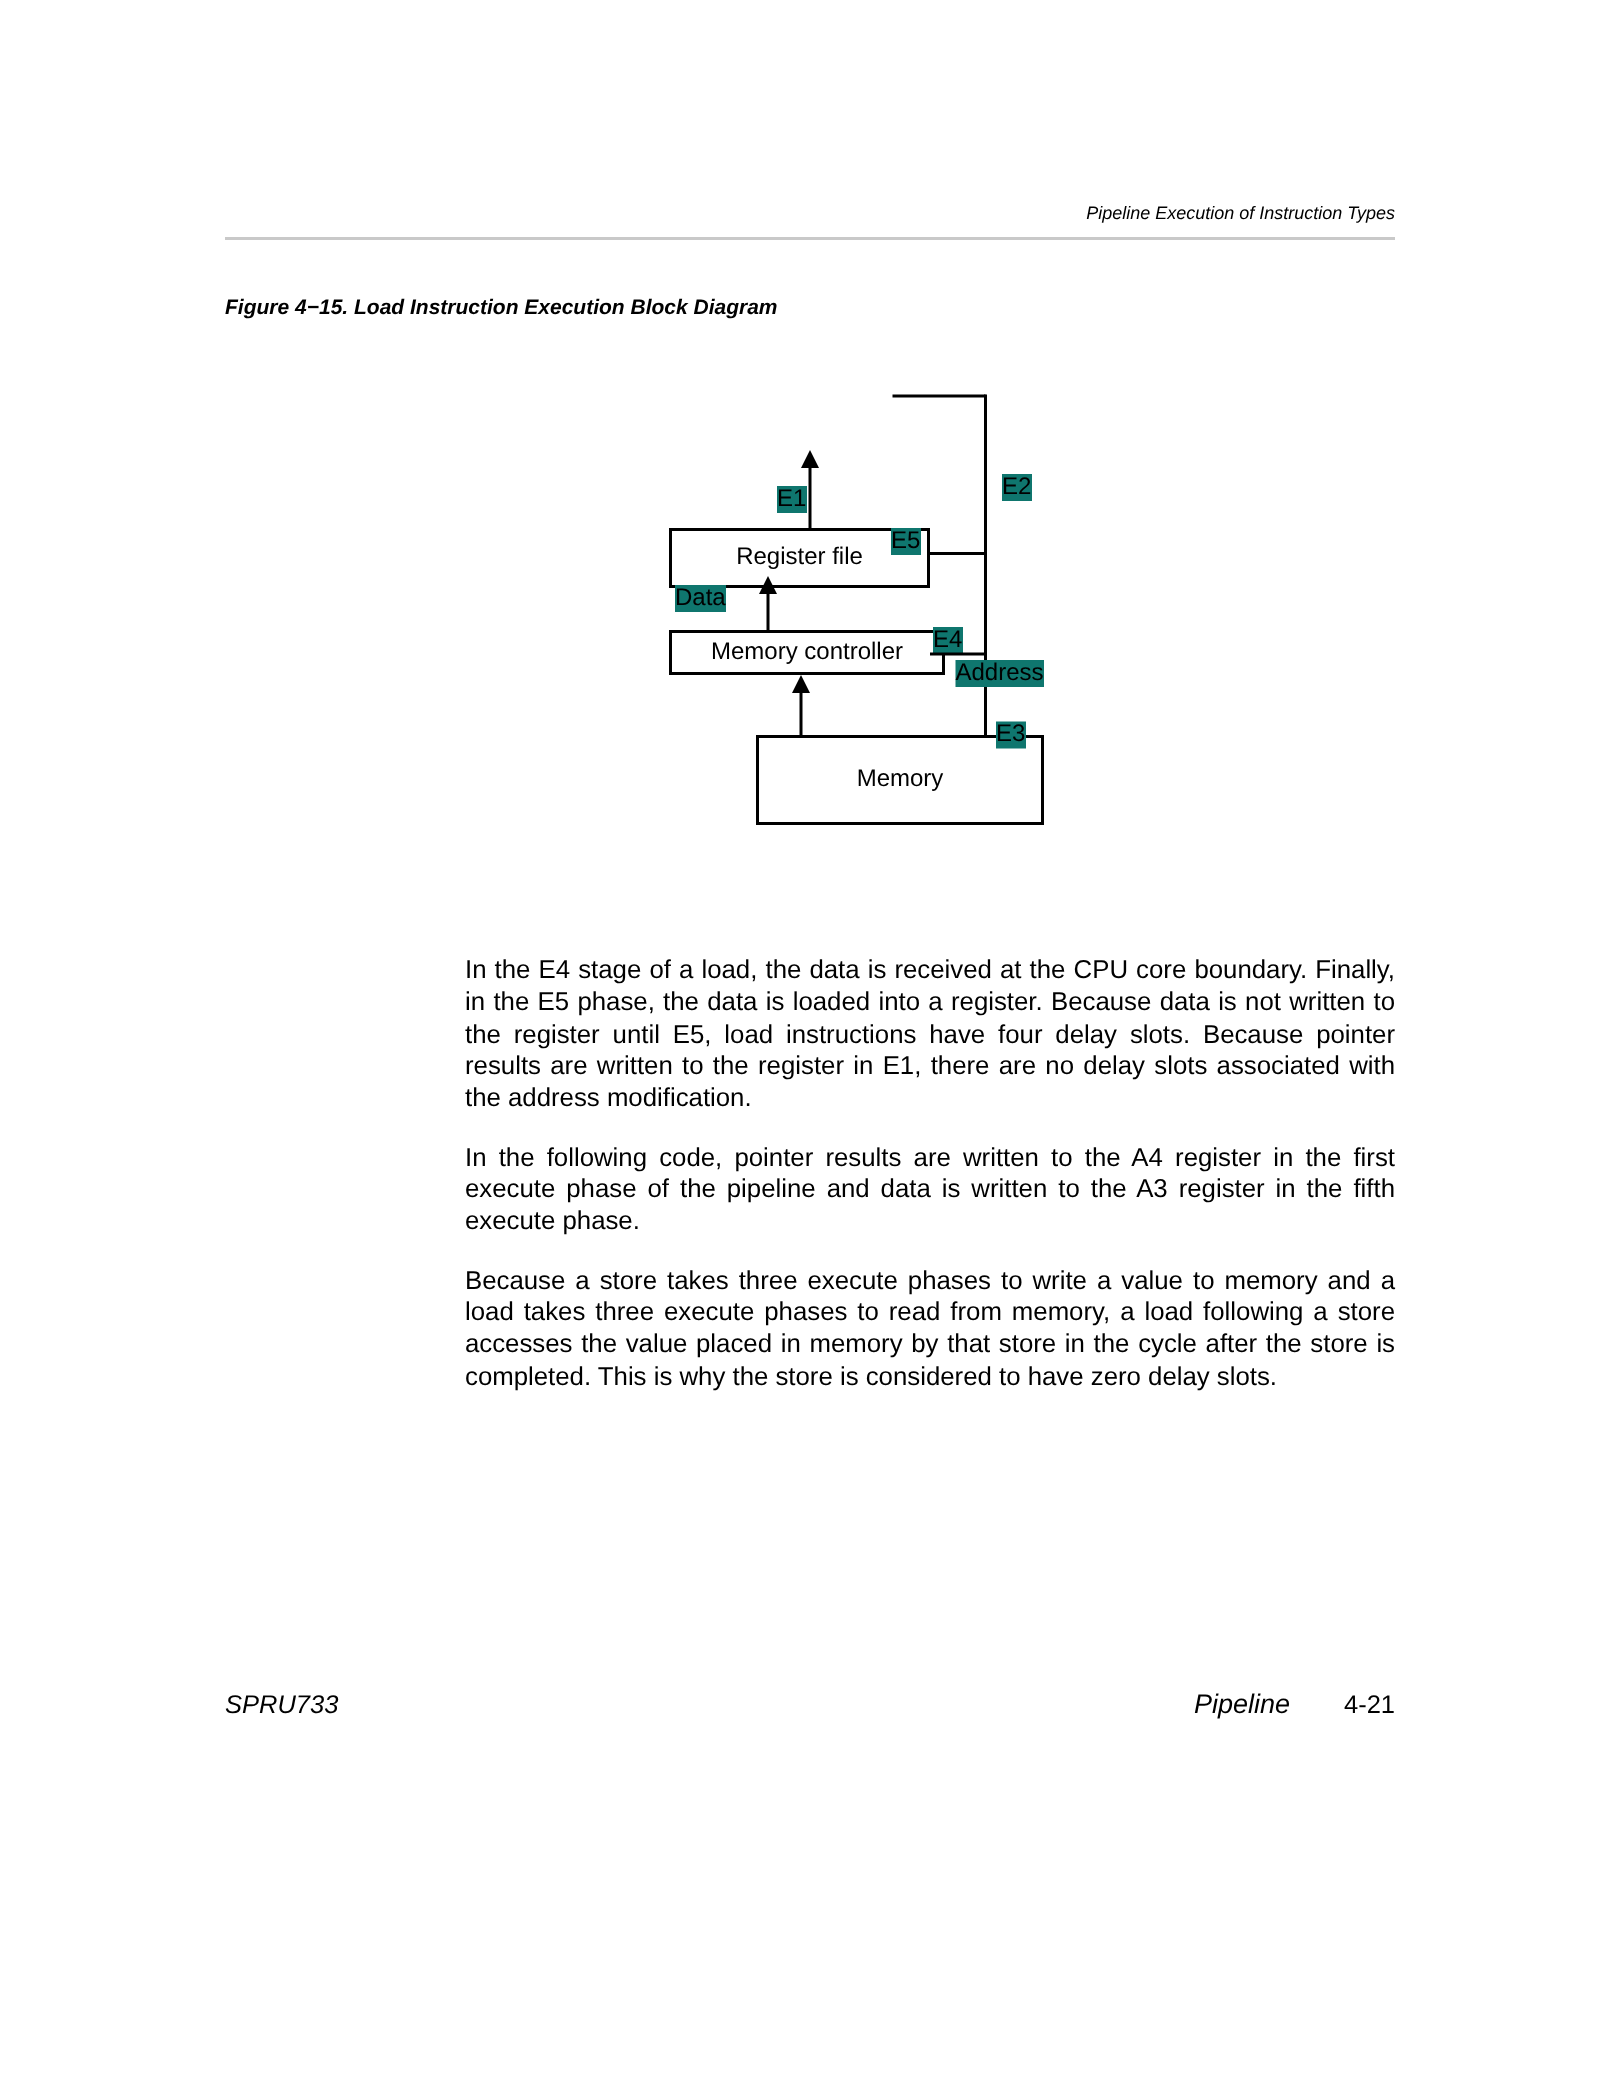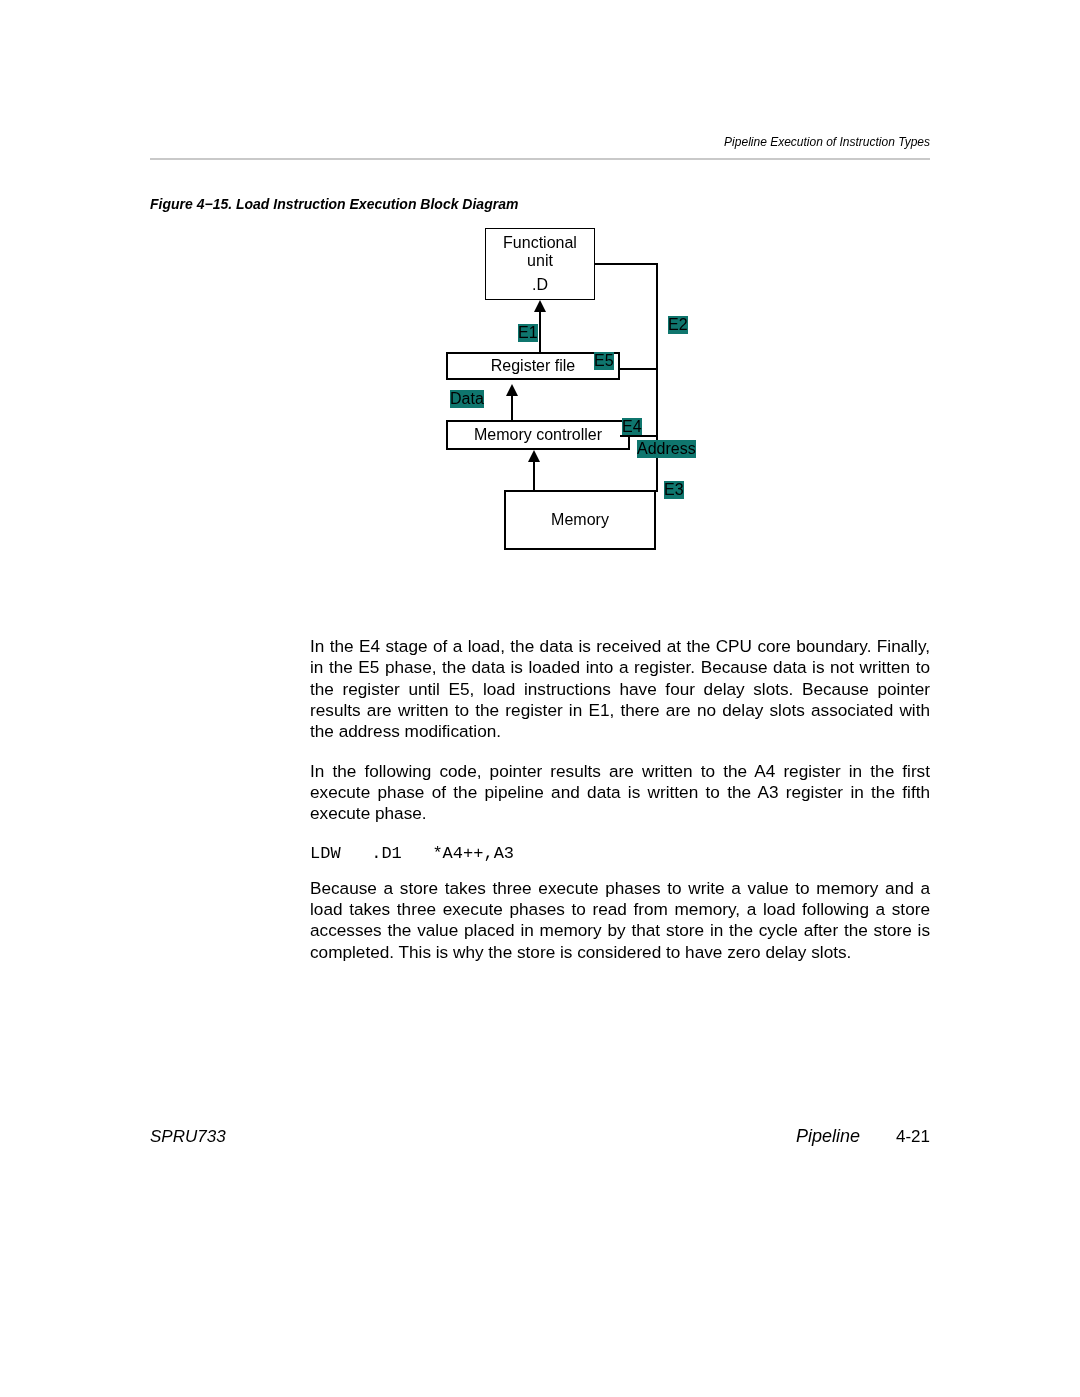--- a/index.html
+++ b/index.html
@@ -125,35 +125,30 @@
 
 <div class="page">
 
   <div class="running-head">Pipeline Execution of Instruction Types</div>
   <div class="hr"></div>
 
   <div class="figcaption">Figure 4−15. Load Instruction Execution Block Diagram</div>
 
   <div class="diagram">
 
-    <div class="box" style="left:335px; top:0px; width:110px; height:72px; border-width:1.5px">
-      <span>Functional</span>
-      <span>unit</span>
-      <span style="margin-top:6px">.D</span>
-    </div>
 
-    <div class="box" style="left:296px; top:124px; width:174px; height:28px;">
+    <div class="box" style="left:296px; top:124px; width:174px; height:40px;">
       <span>Register file</span>
     </div>
 
     <div class="box" style="left:296px; top:192px; width:184px; height:30px;">
       <span>Memory controller</span>
     </div>
 
-    <div class="box" style="left:354px; top:262px; width:152px; height:60px;">
+    <div class="box" style="left:354px; top:262px; width:192px; height:60px;">
       <span>Memory</span>
     </div>
 
     <div class="arrow-up" style="left:384px; top:72px;"></div>
     <div class="vline" style="left:389px; top:82px; height:42px;"></div>
     <div class="lbl" style="left:368px; top:96px;">E1</div>
 
     <div class="hline" style="left:445px; top:35px; width:62px; height:1.5px"></div>
     <div class="vline" style="left:506px; top:35px; width:1.5px; height:173px;"></div>
     <div class="lbl" style="left:518px; top:88px;">E2</div>
@@ -173,21 +168,20 @@
     <div class="lbl" style="left:444px; top:124px;">E5</div>
 
     <div class="hline" style="left:470px; top:140px; width:38px; height:1.5px"></div>
     <div class="hline" style="left:470px; top:207px; width:38px; height:1.5px"></div>
 
   </div>
 
   <div class="body">
     <p>In the E4 stage of a load, the data is received at the CPU core boundary. Finally, in the E5 phase, the data is loaded into a register. Because data is not written to the register until E5, load instructions have four delay slots. Because pointer results are written to the register in E1, there are no delay slots associated with the address modification.</p>
     <p>In the following code, pointer results are written to the A4 register in the first execute phase of the pipeline and data is written to the A3 register in the fifth execute phase.</p>
-    <div class="code">LDW   .D1   *A4++,A3</div>
     <p>Because a store takes three execute phases to write a value to memory and a load takes three execute phases to read from memory, a load following a store accesses the value placed in memory by that store in the cycle after the store is completed. This is why the store is considered to have zero delay slots.</p>
   </div>
 
   <div class="footer-left">SPRU733</div>
   <div class="footer-right-label">Pipeline</div>
   <div class="footer-right-num">4-21</div>
 
 </div>
 
 </body></html>

